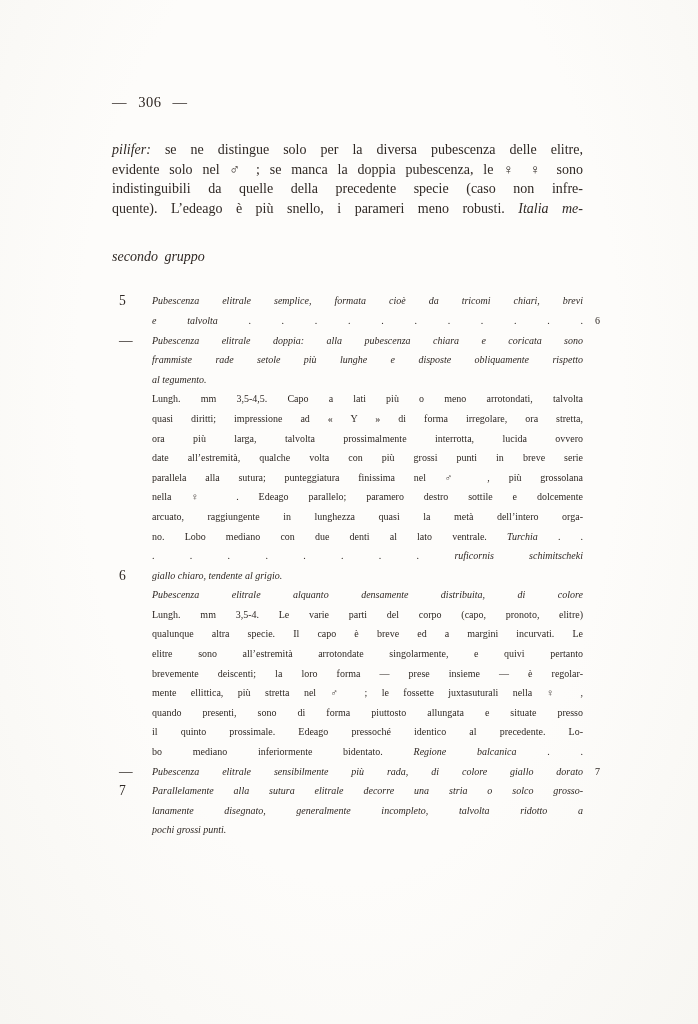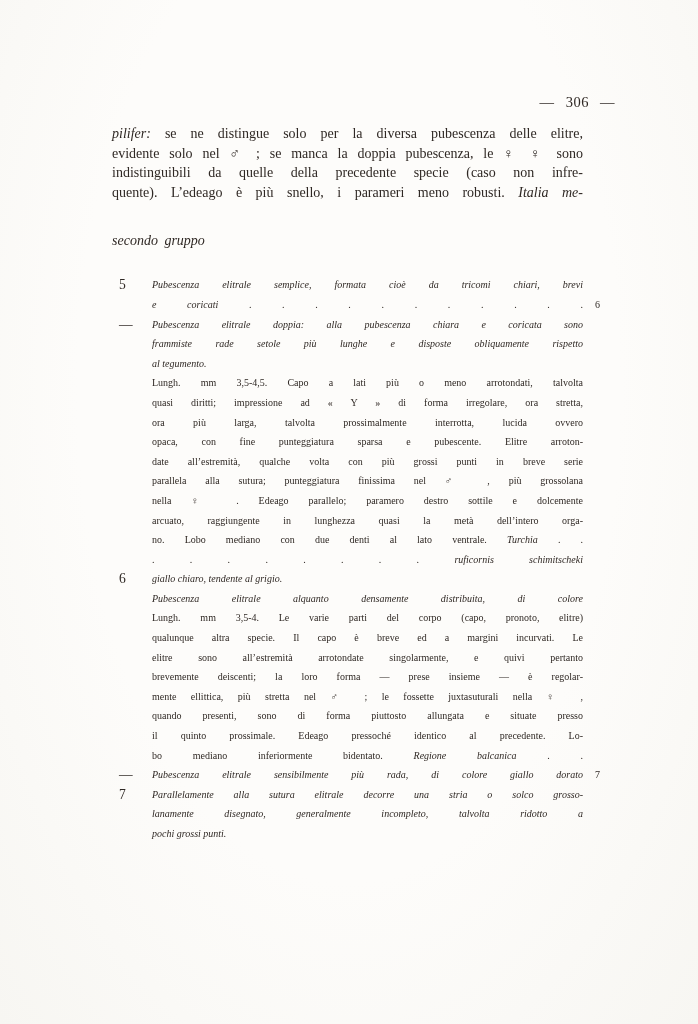--- a/index.html
+++ b/index.html
@@ -6,24 +6,24 @@
   .page{
     position:relative;
     width:698px;height:1024px;
     background:radial-gradient(ellipse at 50% 38%, #fdfcfa 55%, #f7f6f2 100%);
     font-family:"Liberation Serif","DejaVu Serif",serif;
     color:#2f2824;
     overflow:hidden;
   }
   .content{position:absolute;left:112px;top:92px;width:503px;}
   .pageno{
-    width:100%;text-align:right;
+    width:100%;text-align:left;
     font-size:14.5px;line-height:20px;word-spacing:7px;letter-spacing:.5px;
   }
-  .para{width:471px;margin-top:12px;font-size:14px;line-height:19.6px;}
+  .para{width:471px;margin-top:28px;font-size:14px;line-height:19.6px;}
   .heading{
     width:100%;text-align:left;margin-top:29px;
     font-size:14px;line-height:20px;font-style:italic;word-spacing:3px;
   }
   .key{margin-top:24px;}
   .item{display:flex;}
   .num{
     width:40px;box-sizing:border-box;padding-left:7px;
     font-size:13.6px;line-height:19.6px;flex:none;
   }
@@ -49,33 +49,32 @@
         <div class="line aj"><span class="ro">evidente solo nel ♂ ; se manca la doppia pubescenza, le ♀ ♀ sono</span></div>
         <div class="line aj"><span class="ro">indistinguibili da quelle della precedente specie (caso non infre-</span></div>
         <div class="line aj"><span class="ro">quente). L’edeago è più snello, i parameri meno robusti. </span><span class="it">Italia me-</span></div>
       </div>
     <div class="heading">secondo gruppo</div>
     <div class="key" id="key">
         <div class="item">
           <div class="num">5</div>
           <div class="itext">
             <div class="line aj"><span class="it">Pubescenza elitrale semplice, formata cioè da tricomi chiari, brevi</span></div>
-            <div class="line aj"><span class="it">e coricati</span><span class="ro"> . . . . . . . . . . .</span><span class="ref">6</span></div>
+            <div class="line aj"><span class="it">e talvolta</span><span class="ro"> . . . . . . . . . . .</span><span class="ref">6</span></div>
           </div>
         </div>
         <div class="item">
           <div class="num">—</div>
           <div class="itext">
             <div class="line aj"><span class="it">Pubescenza elitrale doppia: alla pubescenza chiara e coricata sono</span></div>
             <div class="line aj"><span class="it">frammiste rade setole più lunghe e disposte obliquamente rispetto</span></div>
             <div class="line al"><span class="it">al tegumento.</span></div>
             <div class="line aj"><span class="ro">Lungh. mm 3,5-4,5. Capo a lati più o meno arrotondati, talvolta</span></div>
             <div class="line aj"><span class="ro">quasi diritti; impressione ad « Y » di forma irregolare, ora stretta,</span></div>
             <div class="line aj"><span class="ro">ora più larga, talvolta prossimalmente interrotta, lucida ovvero</span></div>
-            <div class="line aj"><span class="ro">opaca, con fine punteggiatura sparsa e pubescente. Elitre arroton-</span></div>
             <div class="line aj"><span class="ro">date all’estremità, qualche volta con più grossi punti in breve serie</span></div>
             <div class="line aj"><span class="ro">parallela alla sutura; punteggiatura finissima nel ♂ , più grossolana</span></div>
             <div class="line aj"><span class="ro">nella ♀ . Edeago parallelo; paramero destro sottile e dolcemente</span></div>
             <div class="line aj"><span class="ro">arcuato, raggiungente in lunghezza quasi la metà dell’intero orga-</span></div>
             <div class="line aj"><span class="ro">no. Lobo mediano con due denti al lato ventrale. </span><span class="it">Turchia</span><span class="ro"> . .</span></div>
             <div class="line aj"><span class="ro">. . . . . . . .</span><span class="it"> ruficornis schimitscheki</span></div>
           </div>
         </div>
         <div class="item">
           <div class="num">6</div>

